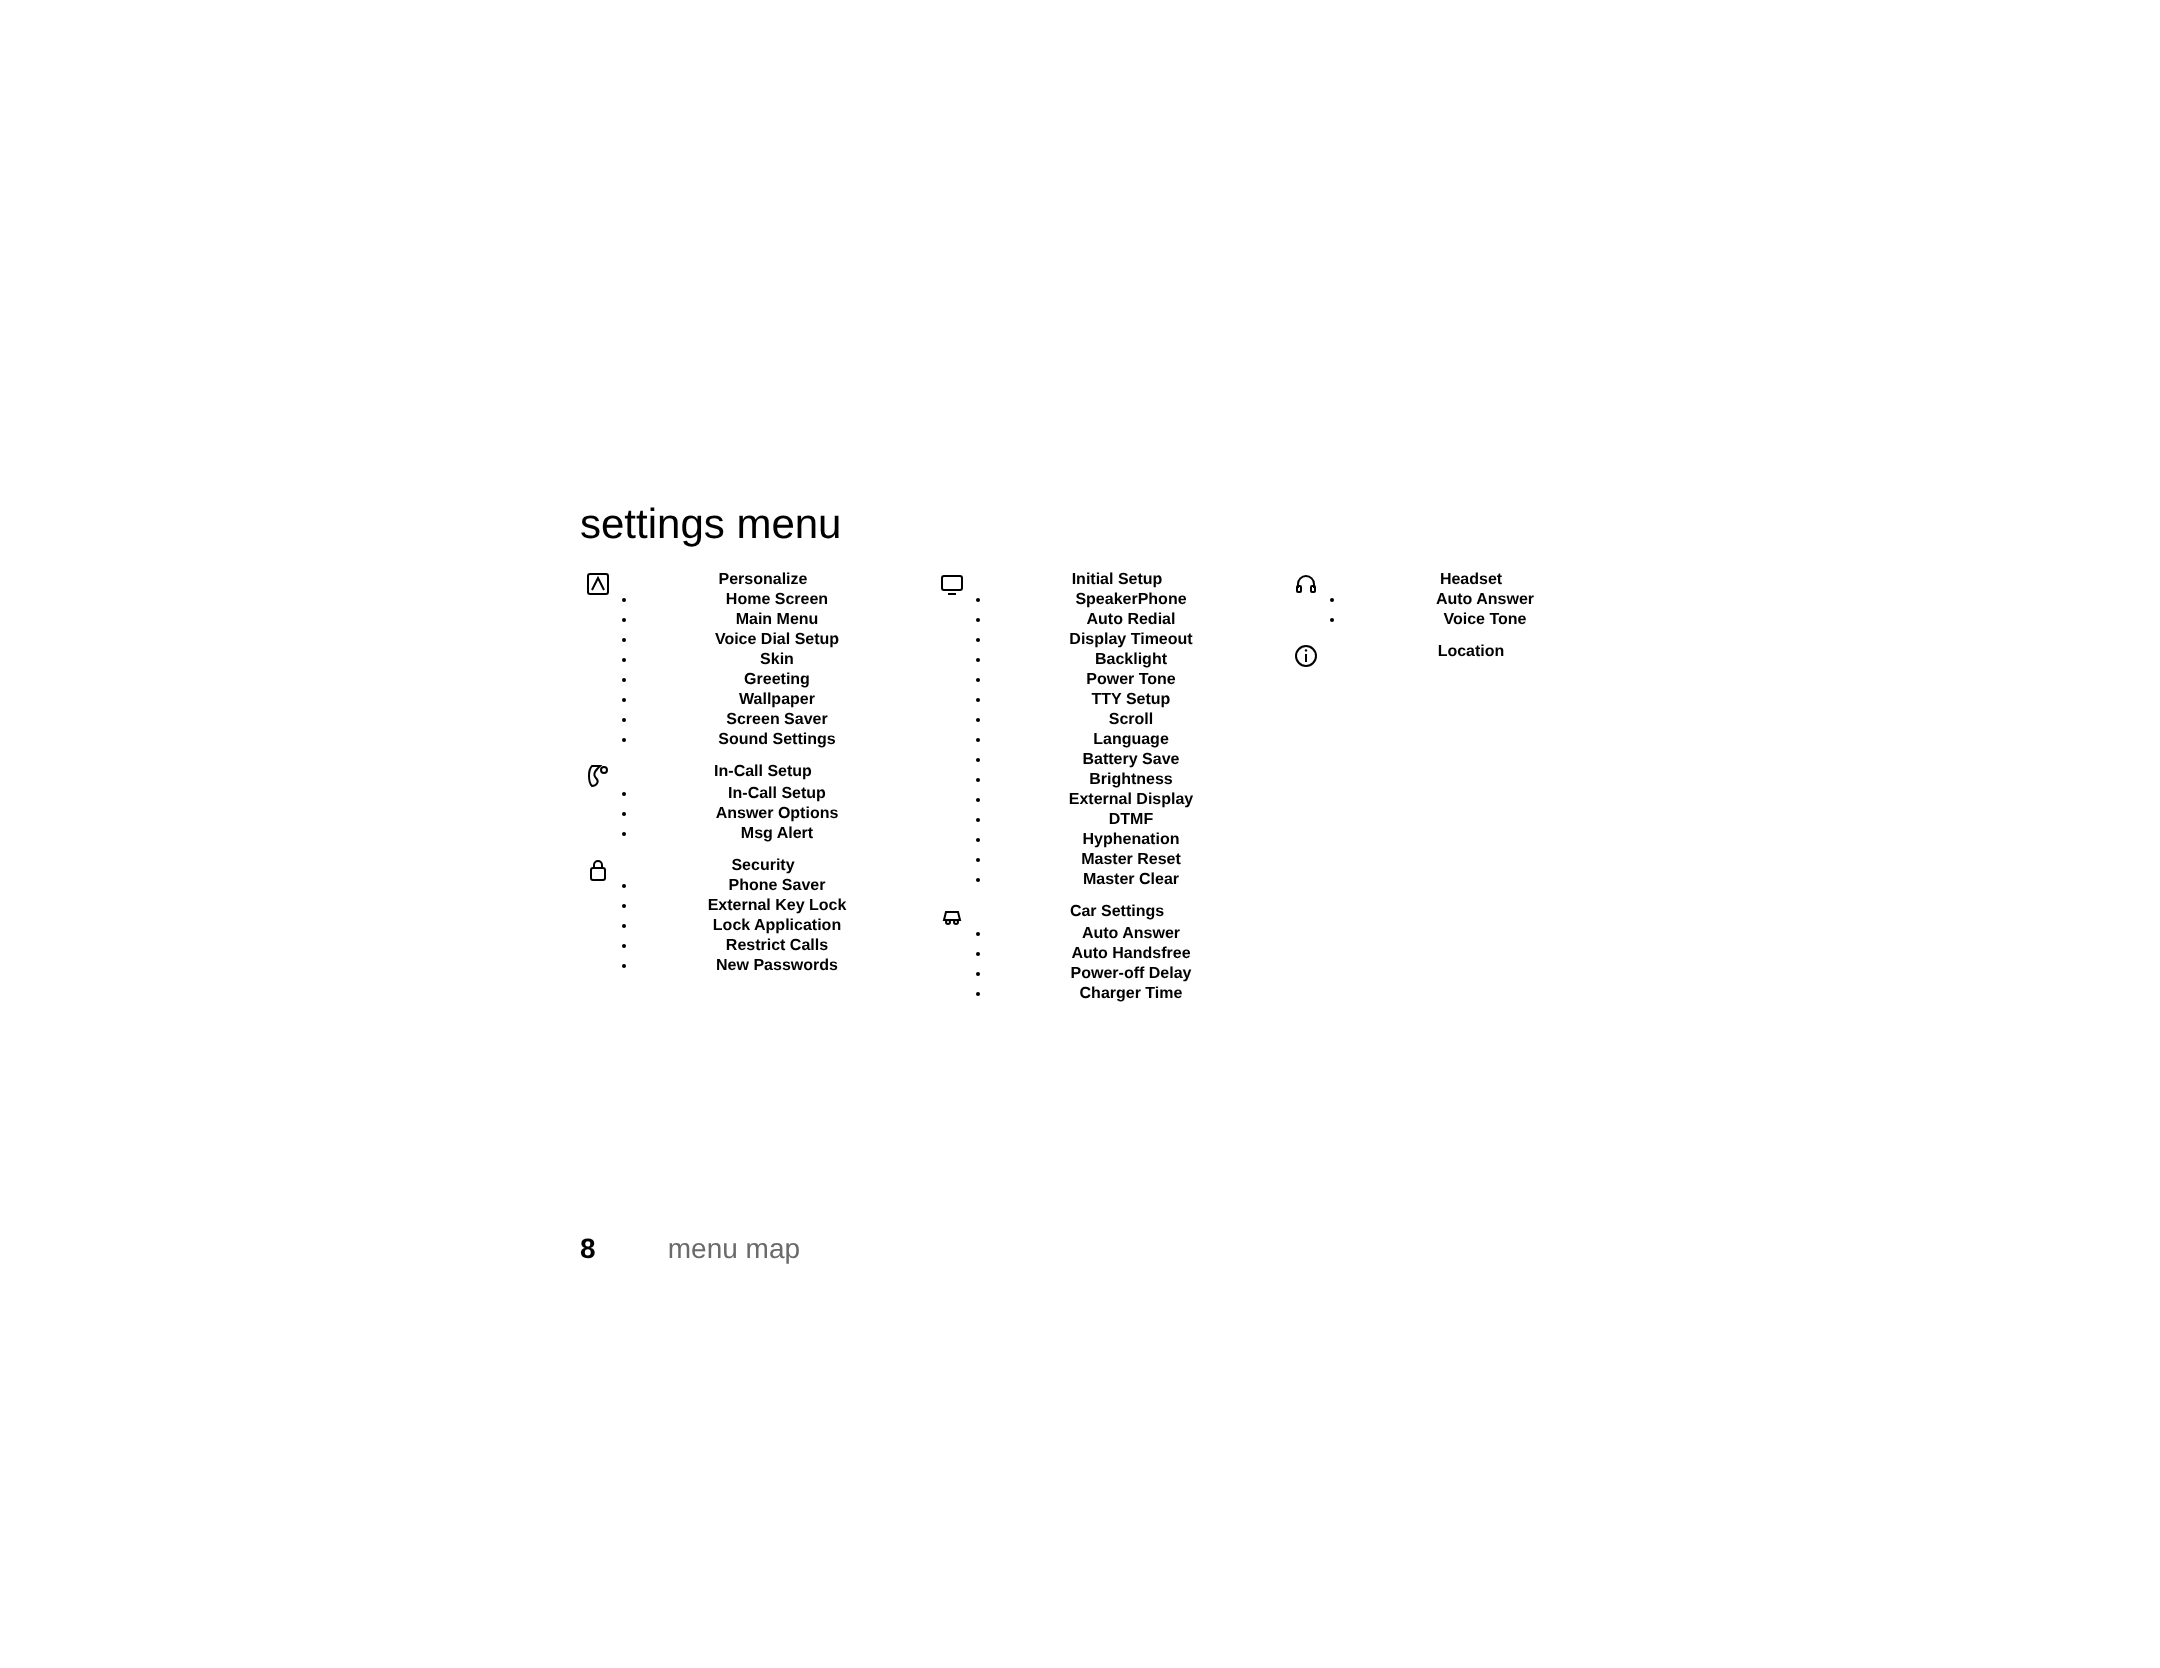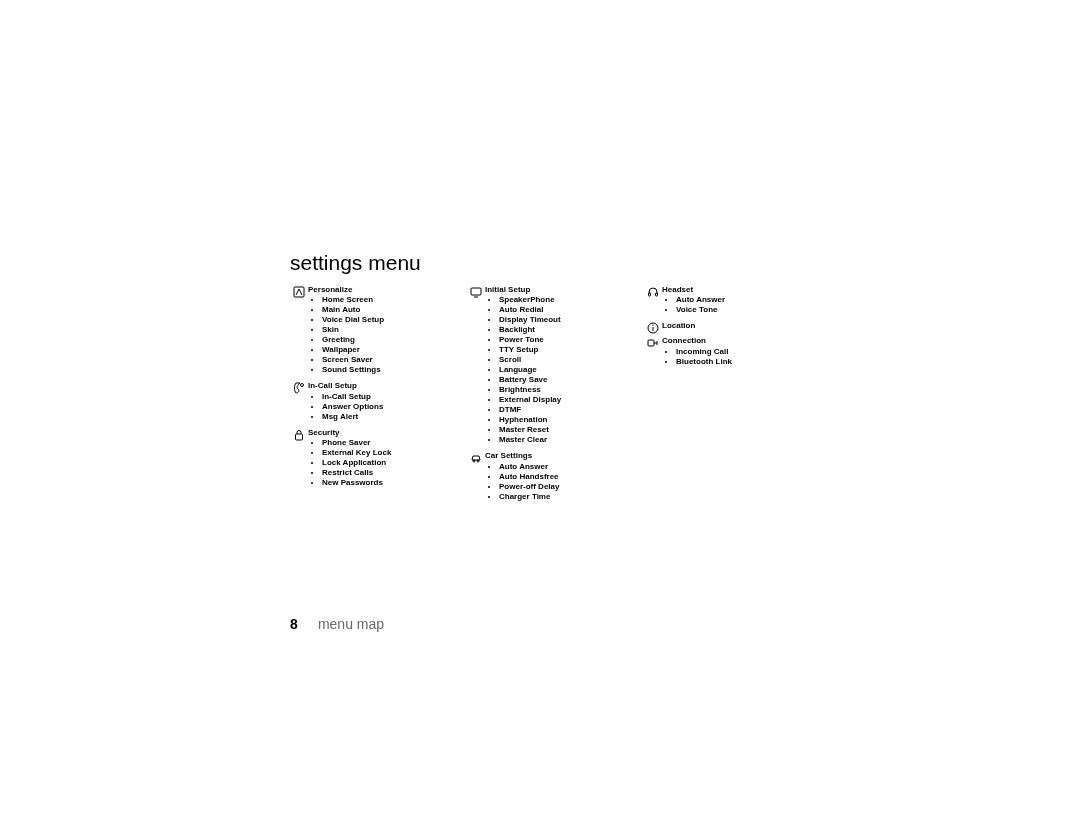--- a/index.html
+++ b/index.html
@@ -46,20 +46,21 @@
     align-items: flex-start;
     justify-content: center;
     padding-top: 1px;
   }
   .icon-cell svg {
     width: 12px;
     height: 12px;
   }
   .section-body {
     flex: 1;
+    text-align: center;
   }
   .section-title {
     font-size: 8px;
     font-weight: bold;
     line-height: 1.3;
   }
   ul.items {
     list-style: disc;
     margin: 0 0 4px 0;
     padding-left: 14px;
@@ -75,41 +76,42 @@
     top: 616px;
     font-size: 14px;
   }
   .footer .pagenum {
     font-weight: bold;
     display: inline-block;
     width: 24px;
   }
   .footer .label {
     color: #6a6a6a;
+    margin-left: 16px;
   }
 </style>
 </head>
 <body>
 
 <div class="page">
   <div class="heading">settings menu</div>
   <div class="columns" id="columns">
       <div class="col col-1">
         <div class="section">
           <div class="icon-cell">
             <svg viewBox="0 0 12 12">
               <rect x="1" y="1" width="10" height="10" rx="1" stroke="#000" stroke-width="1" fill="none"></rect>
               <path d="M3 9 L6 3 L9 9" stroke="#000" stroke-width="1" fill="none"></path>
             </svg>
           </div>
           <div class="section-body">
             <div class="section-title">Personalize</div>
             <ul class="items">
               <li>Home Screen</li>
-              <li>Main Auto</li>
+              <li>Main Menu</li>
               <li>Voice Dial Setup</li>
               <li>Skin</li>
               <li>Greeting</li>
               <li>Wallpaper</li>
               <li>Screen Saver</li>
               <li>Sound Settings</li>
             </ul>
           </div>
         </div>
         <div class="section">
@@ -217,35 +219,20 @@
             <svg viewBox="0 0 12 12">
               <circle cx="6" cy="6" r="5" stroke="#000" stroke-width="1" fill="none"></circle>
               <line x1="6" y1="5" x2="6" y2="9" stroke="#000"></line>
               <circle cx="6" cy="3.2" r="0.6" fill="#000"></circle>
             </svg>
           </div>
           <div class="section-body">
             <div class="section-title">Location</div>
           </div>
         </div>
-        <div class="section">
-          <div class="icon-cell">
-            <svg viewBox="0 0 12 12">
-              <rect x="1" y="3" width="6" height="6" rx="1" stroke="#000" stroke-width="1" fill="none"></rect>
-              <path d="M7 6 h3 M10 4 v4" stroke="#000" stroke-width="1" fill="none"></path>
-            </svg>
-          </div>
-          <div class="section-body">
-            <div class="section-title">Connection</div>
-            <ul class="items">
-              <li>Incoming Call</li>
-              <li>Bluetooth Link</li>
-            </ul>
-          </div>
-        </div>
       </div>
     </div>
 </div>
 
 <div class="footer">
   <span class="pagenum">8</span>
   <span class="label">menu map</span>
 </div>
 
 </body></html>

